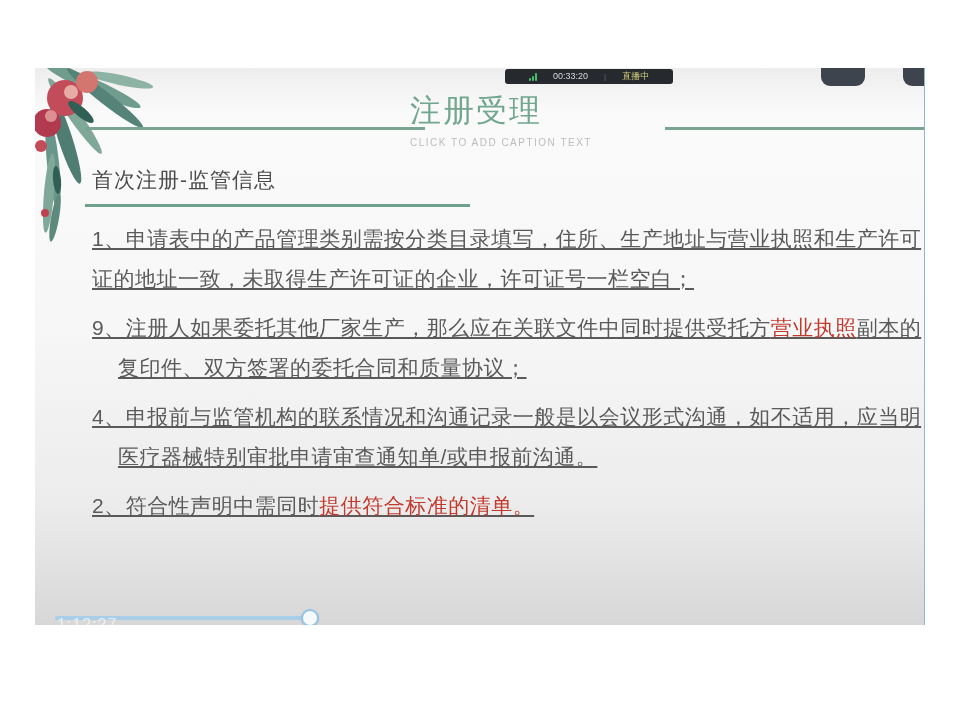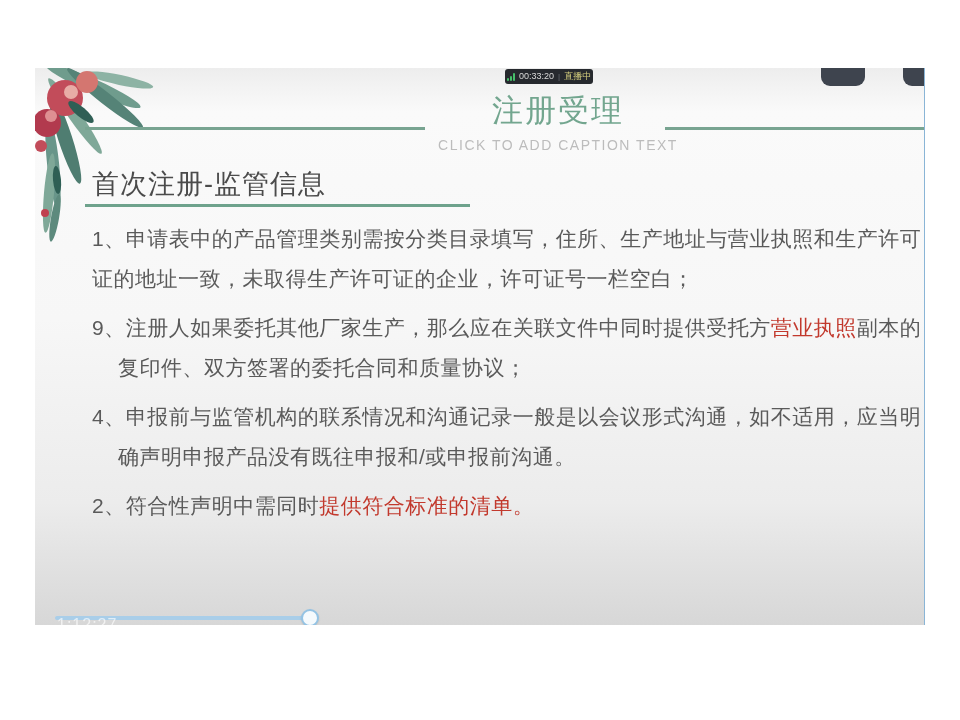--- a/index.html
+++ b/index.html
@@ -12,51 +12,51 @@
     background:linear-gradient(180deg,#ededed 0%,#fafafa 8%,#f7f7f7 45%,#ececec 78%,#d7d7d7 100%);
     border-right:1px solid #8ab5d6;
     overflow:hidden;
   }
 
   
   .floral { position:absolute; left:0; top:0; width:150px; height:175px; }
 
   
   .badge {
-    position:absolute; left:470px; top:1px; height:15px; padding:0 2px;
-    background:#26292e; border-radius:3px; display:flex; align-items:center; gap:4px;
+    position:absolute; left:470px; top:1px; height:15px; padding:0 24px;
+    background:#26292e; border-radius:3px; display:flex; align-items:center; gap:16px;
     font-size:9px; color:#d8d8d8; line-height:15px;
   }
   .badge .sig { display:flex; align-items:flex-end; gap:1px; height:8px; }
   .badge .sig i { display:block; width:2px; background:#46c06a; border-radius:1px; }
   .badge .sig i:nth-child(1){height:3px;} .badge .sig i:nth-child(2){height:5px;} .badge .sig i:nth-child(3){height:8px;}
   .badge .sep { color:#6a6e76; font-size:8px; }
   .badge .live { color:#d6d07e; }
 
   
   .tab1 { position:absolute; left:786px; top:0; width:44px; height:18px; background:#3e444e; border-radius:0 0 9px 9px; }
   .tab2 { position:absolute; left:868px; top:0; width:22px; height:18px; background:#3e444e; border-radius:0 0 0 9px; }
 
   
-  .title-block { position:absolute; left:388px; top:22px; width:270px; text-align:center; }
+  .title-block { position:absolute; left:375px; top:22px; width:270px; text-align:left; }
   .title { font-size:31px; color:#73a68f; letter-spacing:2px; }
-  .subtitle { margin-top:5px; font-size:14px; color:#bcbcbc; letter-spacing:1.5px; white-space:nowrap; }
+  .subtitle { margin-top:5px; font-size:10px; color:#bcbcbc; letter-spacing:1.5px; white-space:nowrap; }
 
   .rule { position:absolute; height:3px; background:#78a491; top:59px; }
   .rule-left  { left:50px;  width:340px; }
   .rule-right { left:630px; width:260px; }
 
   
-  .heading { position:absolute; left:57px; top:98px; font-size:27px; color:#4b4b4b; letter-spacing:1px; }
+  .heading { position:absolute; left:57px; top:98px; font-size:21px; color:#4b4b4b; letter-spacing:1px; }
   .heading-rule { position:absolute; left:50px; top:136px; width:385px; height:3px; background:#6ea28c; }
 
   
   .bullets { position:absolute; left:57px; top:151px; width:840px; font-size:21px; color:#5a5a5a; }
   .bullet { margin-bottom:9px; }
-  .bline { line-height:40px; white-space:nowrap; letter-spacing:0.5px; }
+  .bline { line-height:40px; white-space:nowrap; letter-spacing:0.5px;text-decoration:underline; }
   .bline.indent { padding-left:26px; }
   .red { color:#c2392d; }
 
   
   .slider { position:absolute; left:20px; top:541px; width:272px; height:18px; }
   .slider .track { position:absolute; left:0; top:7px; width:255px; height:4px; background:#a9cee9; border-radius:2px; }
   .slider .handle { position:absolute; left:246px; top:0; width:18px; height:18px; background:#f5fafd;
                     border:2px solid #94c3e4; border-radius:50%; box-shadow:0 1px 2px rgba(0,0,0,0.12); }
 
   
@@ -139,21 +139,21 @@
         <div class="bline indent">
           <span>复印件、双方签署的委托合同和质量协议；</span>
         </div>
       </div>
 
       <div class="bullet">
         <div class="bline">
           <span>4、申报前与监管机构的联系情况和沟通记录一般是以会议形式沟通，如不适用，应当明</span>
         </div>
         <div class="bline indent">
-          <span>确声明申报产品没有既往申报和/或申报前沟通。</span>
+          <span>医疗器械特别审批申请审查通知单/或申报前沟通。</span>
         </div>
       </div>
 
       <div class="bullet">
         <div class="bline">
           <span>2、符合性声明中需同时</span><span class="red">提供符合标准的清单。</span>
         </div>
       </div>
 
     </div>

